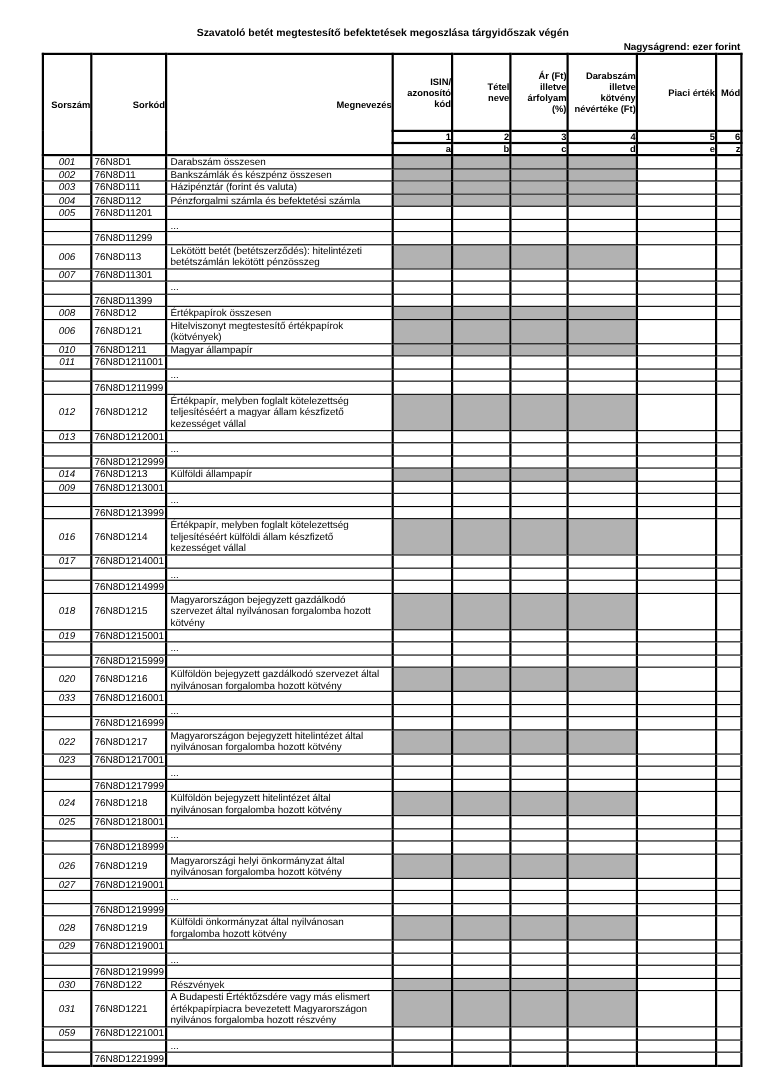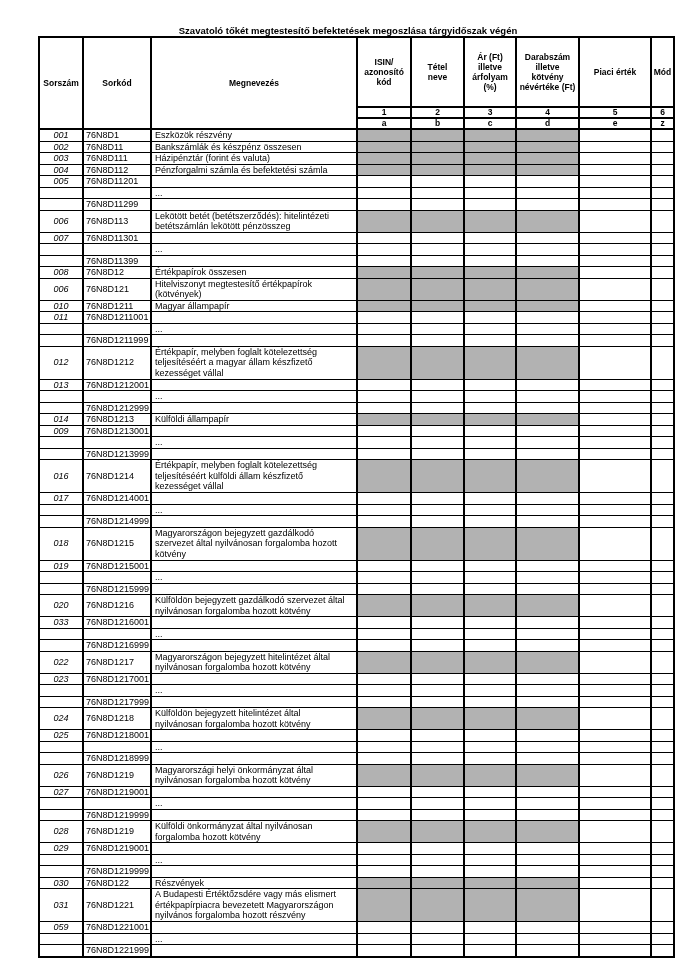--- a/index.html
+++ b/index.html
@@ -38,21 +38,21 @@
   .form-table th, .form-table td {
     border: 1px solid #000;
     border-left-width: 2px;
     border-right-width: 2px;
     padding: 0;
     overflow: hidden;
   }
   .form-table thead th {
     font-size: 8.5px;
     font-weight: bold;
-    text-align: center;
+    text-align: right;
     vertical-align: middle;
     white-space: pre-line;
     line-height: 10px;
     border-top-width: 2px;
     border-bottom-width: 2px;
     background: #fff;
   }
   tr.head-main   { height: 70px; }
   tr.head-nums   { height: 11px; }
   tr.head-letters{ height: 11px; }
@@ -71,23 +71,24 @@
   td.c-num  { text-align: center; font-style: italic; }
   td.c-code { text-align: left; padding-left: 2px; white-space: nowrap; margin-left: 16px; }
   td.c-name { text-align: left; padding-left: 3px; white-space: pre-line; }
 </style>
 </head>
 <body>
 
 <div class="page">
 
   <div class="title-block">
-    <div class="form-title">Szavatoló tőkét megtestesítő befektetések megoszlása tárgyidőszak végén</div>
+    <div class="form-title">Szavatoló betét megtestesítő befektetések megoszlása tárgyidőszak végén</div>
   </div>
 
+  <div class="scale-note">Nagyságrend: ezer forint</div>
 
   <table class="form-table">
     <colgroup>
       <col style="width:44px">
         <col style="width:68px">
         <col style="width:206px">
       <col style="width:54px">
         <col style="width:53px">
         <col style="width:52px">
       <col style="width:63px">
@@ -129,21 +130,21 @@
         <th>c</th>
         <th>d</th>
         <th>e</th>
         <th>z</th>
       </tr>
     </thead>
     <tbody id="rows">
         <tr class="lines-1">
           <td class="c-num">001</td>
           <td class="c-code">76N8D1</td>
-          <td class="c-name">Eszközök részvény</td>
+          <td class="c-name">Darabszám összesen</td>
           <td class="c-val" style="background: rgb(178, 178, 178);"></td>
           <td class="c-val" style="background: rgb(178, 178, 178);"></td>
           <td class="c-val" style="background: rgb(178, 178, 178);"></td>
           <td class="c-val" style="background: rgb(178, 178, 178);"></td>
           <td class="c-val"></td>
           <td class="c-val"></td>
         </tr>
         <tr class="lines-1">
           <td class="c-num">002</td>
           <td class="c-code">76N8D11</td>

